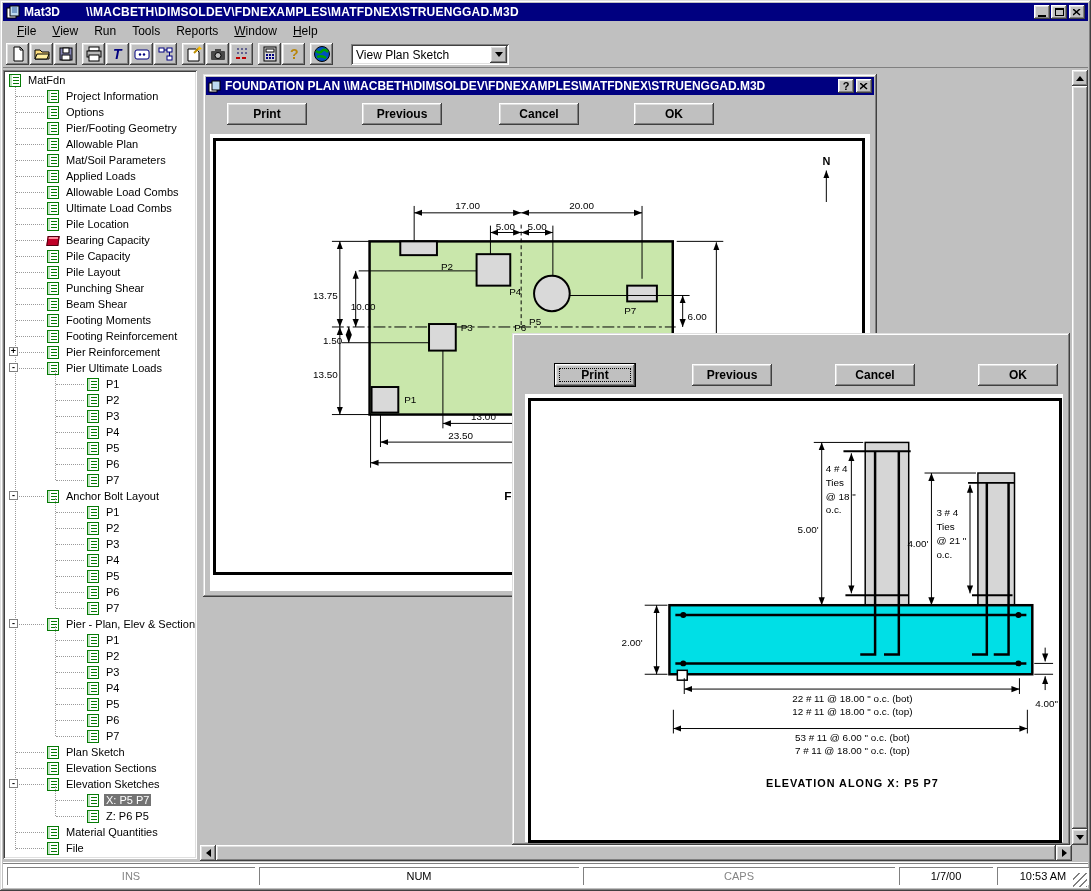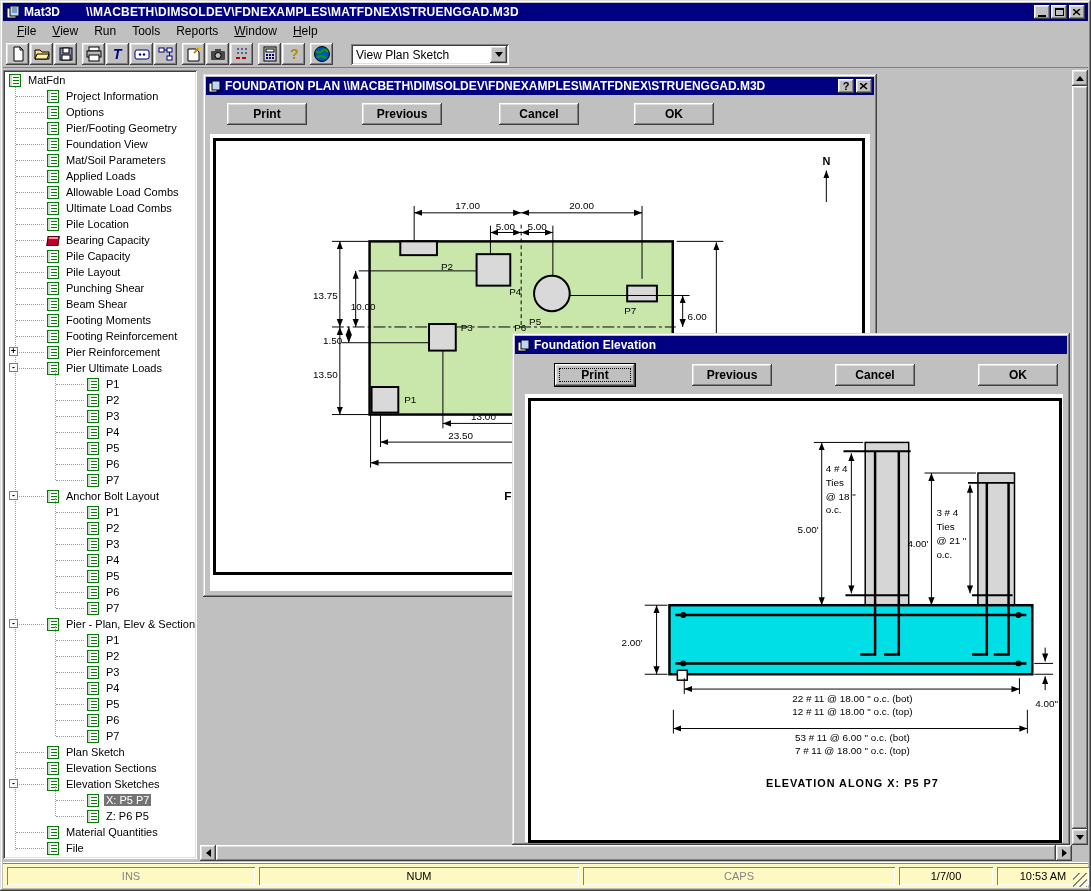--- a/index.html
+++ b/index.html
@@ -57,21 +57,21 @@
     box-shadow:inset -1px -1px 0 #404040, inset 1px 1px 0 #fff, inset -2px -2px 0 #808080, inset 2px 2px 0 #dfdfdf;
     font:bold 12px "Liberation Sans",sans-serif;color:#000;}
   .b95.focus{box-shadow:0 0 0 1px #000, inset -1px -1px 0 #404040, inset 1px 1px 0 #fff, inset -2px -2px 0 #808080, inset 2px 2px 0 #dfdfdf;outline:1px dotted #000;outline-offset:-5px;}
   .whitepanel{position:absolute;background:#fff;}
   .drawbox{position:absolute;background:#fff;border:3px solid #000;}
   svg text{font-family:"Liberation Sans",sans-serif;}
   .dim{font-size:10px;fill:#000;}
   .pier{font-size:10px;fill:#000;}
   .cap{font-size:11px;font-weight:bold;fill:#000;letter-spacing:1px;}
   
-  #statusbar{position:absolute;left:3px;right:3px;bottom:3px;height:26px;background:#fef9c3;box-shadow:inset 0 1px 0 #fff,inset 0 2px 0 #808080;}
+  #statusbar{position:absolute;left:3px;right:3px;bottom:3px;height:26px;background:#ffffff;box-shadow:inset 0 1px 0 #fff,inset 0 2px 0 #808080;}
   .scell{position:absolute;top:5px;height:18px;box-shadow:inset 1px 1px 0 #808080, inset -1px -1px 0 #fff;font-size:11px;display:flex;align-items:center;justify-content:center;color:#000;}
   .scell.dis{color:#848484;}
   #grip{position:absolute;right:1px;bottom:1px;width:14px;height:14px;
     background:repeating-linear-gradient(135deg,transparent 0 3px,#fff 3px 4px,#808080 4px 5px);}
 </style>
 </head>
 <body>
 
 <div id="win">
 
@@ -231,21 +231,21 @@
           <span class="tlabel">Options</span>
         </div>
         <div class="trow">
           <i class="hdots" style="left: 11px; width: 28px;"></i>
           <span class="icon-rep" style="margin-left: 42px;"></span>
           <span class="tlabel">Pier/Footing Geometry</span>
         </div>
         <div class="trow">
           <i class="hdots" style="left: 11px; width: 28px;"></i>
           <span class="icon-rep" style="margin-left: 42px;"></span>
-          <span class="tlabel">Foundation View</span>
+          <span class="tlabel">Allowable Plan</span>
         </div>
         <div class="trow">
           <i class="hdots" style="left: 11px; width: 28px;"></i>
           <span class="icon-rep" style="margin-left: 42px;"></span>
           <span class="tlabel">Mat/Soil Parameters</span>
         </div>
         <div class="trow">
           <i class="hdots" style="left: 11px; width: 28px;"></i>
           <span class="icon-rep" style="margin-left: 42px;"></span>
           <span class="tlabel">Applied Loads</span>
@@ -594,27 +594,20 @@
           <text x="412" y="176">P7</text>
         </g>
 
         <text x="616" y="24" text-anchor="middle" style="font-size:11px;font-weight:bold">N</text>
         <text x="291" y="365" style="font-size:12px;font-weight:bold">F</text>
       </svg>
     </div>
   </div>
 
   <div class="dlg" style="left:512px;top:333px;width:558px;height:512px;z-index:6;">
-    <div class="dlg-tb">
-      <svg width="13" height="13">
-          <rect x="1" y="3" width="8" height="9" fill="#fff" stroke="#000"></rect>
-          <rect x="4" y="1" width="8" height="9" fill="#bcd8f0" stroke="#000"></rect>
-        </svg>
-      <span class="dlg-title">Foundation Elevation</span>
-    </div>
     <button class="b95 focus" style="left:43px;top:31px">Print</button>
     <button class="b95" style="left:180px;top:31px">Previous</button>
     <button class="b95" style="left:323px;top:31px">Cancel</button>
     <button class="b95" style="left:466px;top:31px">OK</button>
     <div class="whitepanel" style="left:13px;top:61px;width:538px;height:448px;"></div>
     <div class="drawbox" style="left:16px;top:65px;width:534px;height:445px;">
       <svg width="528" height="439" viewBox="0 0 534 445" preserveAspectRatio="none">
         <defs>
           <marker id="ea" viewBox="0 0 10 10" refX="9" refY="5" markerWidth="9" markerHeight="9" orient="auto-start-reverse">
               <path d="M0 1.5 L9 5 L0 8.5 z" fill="#000"></path>

